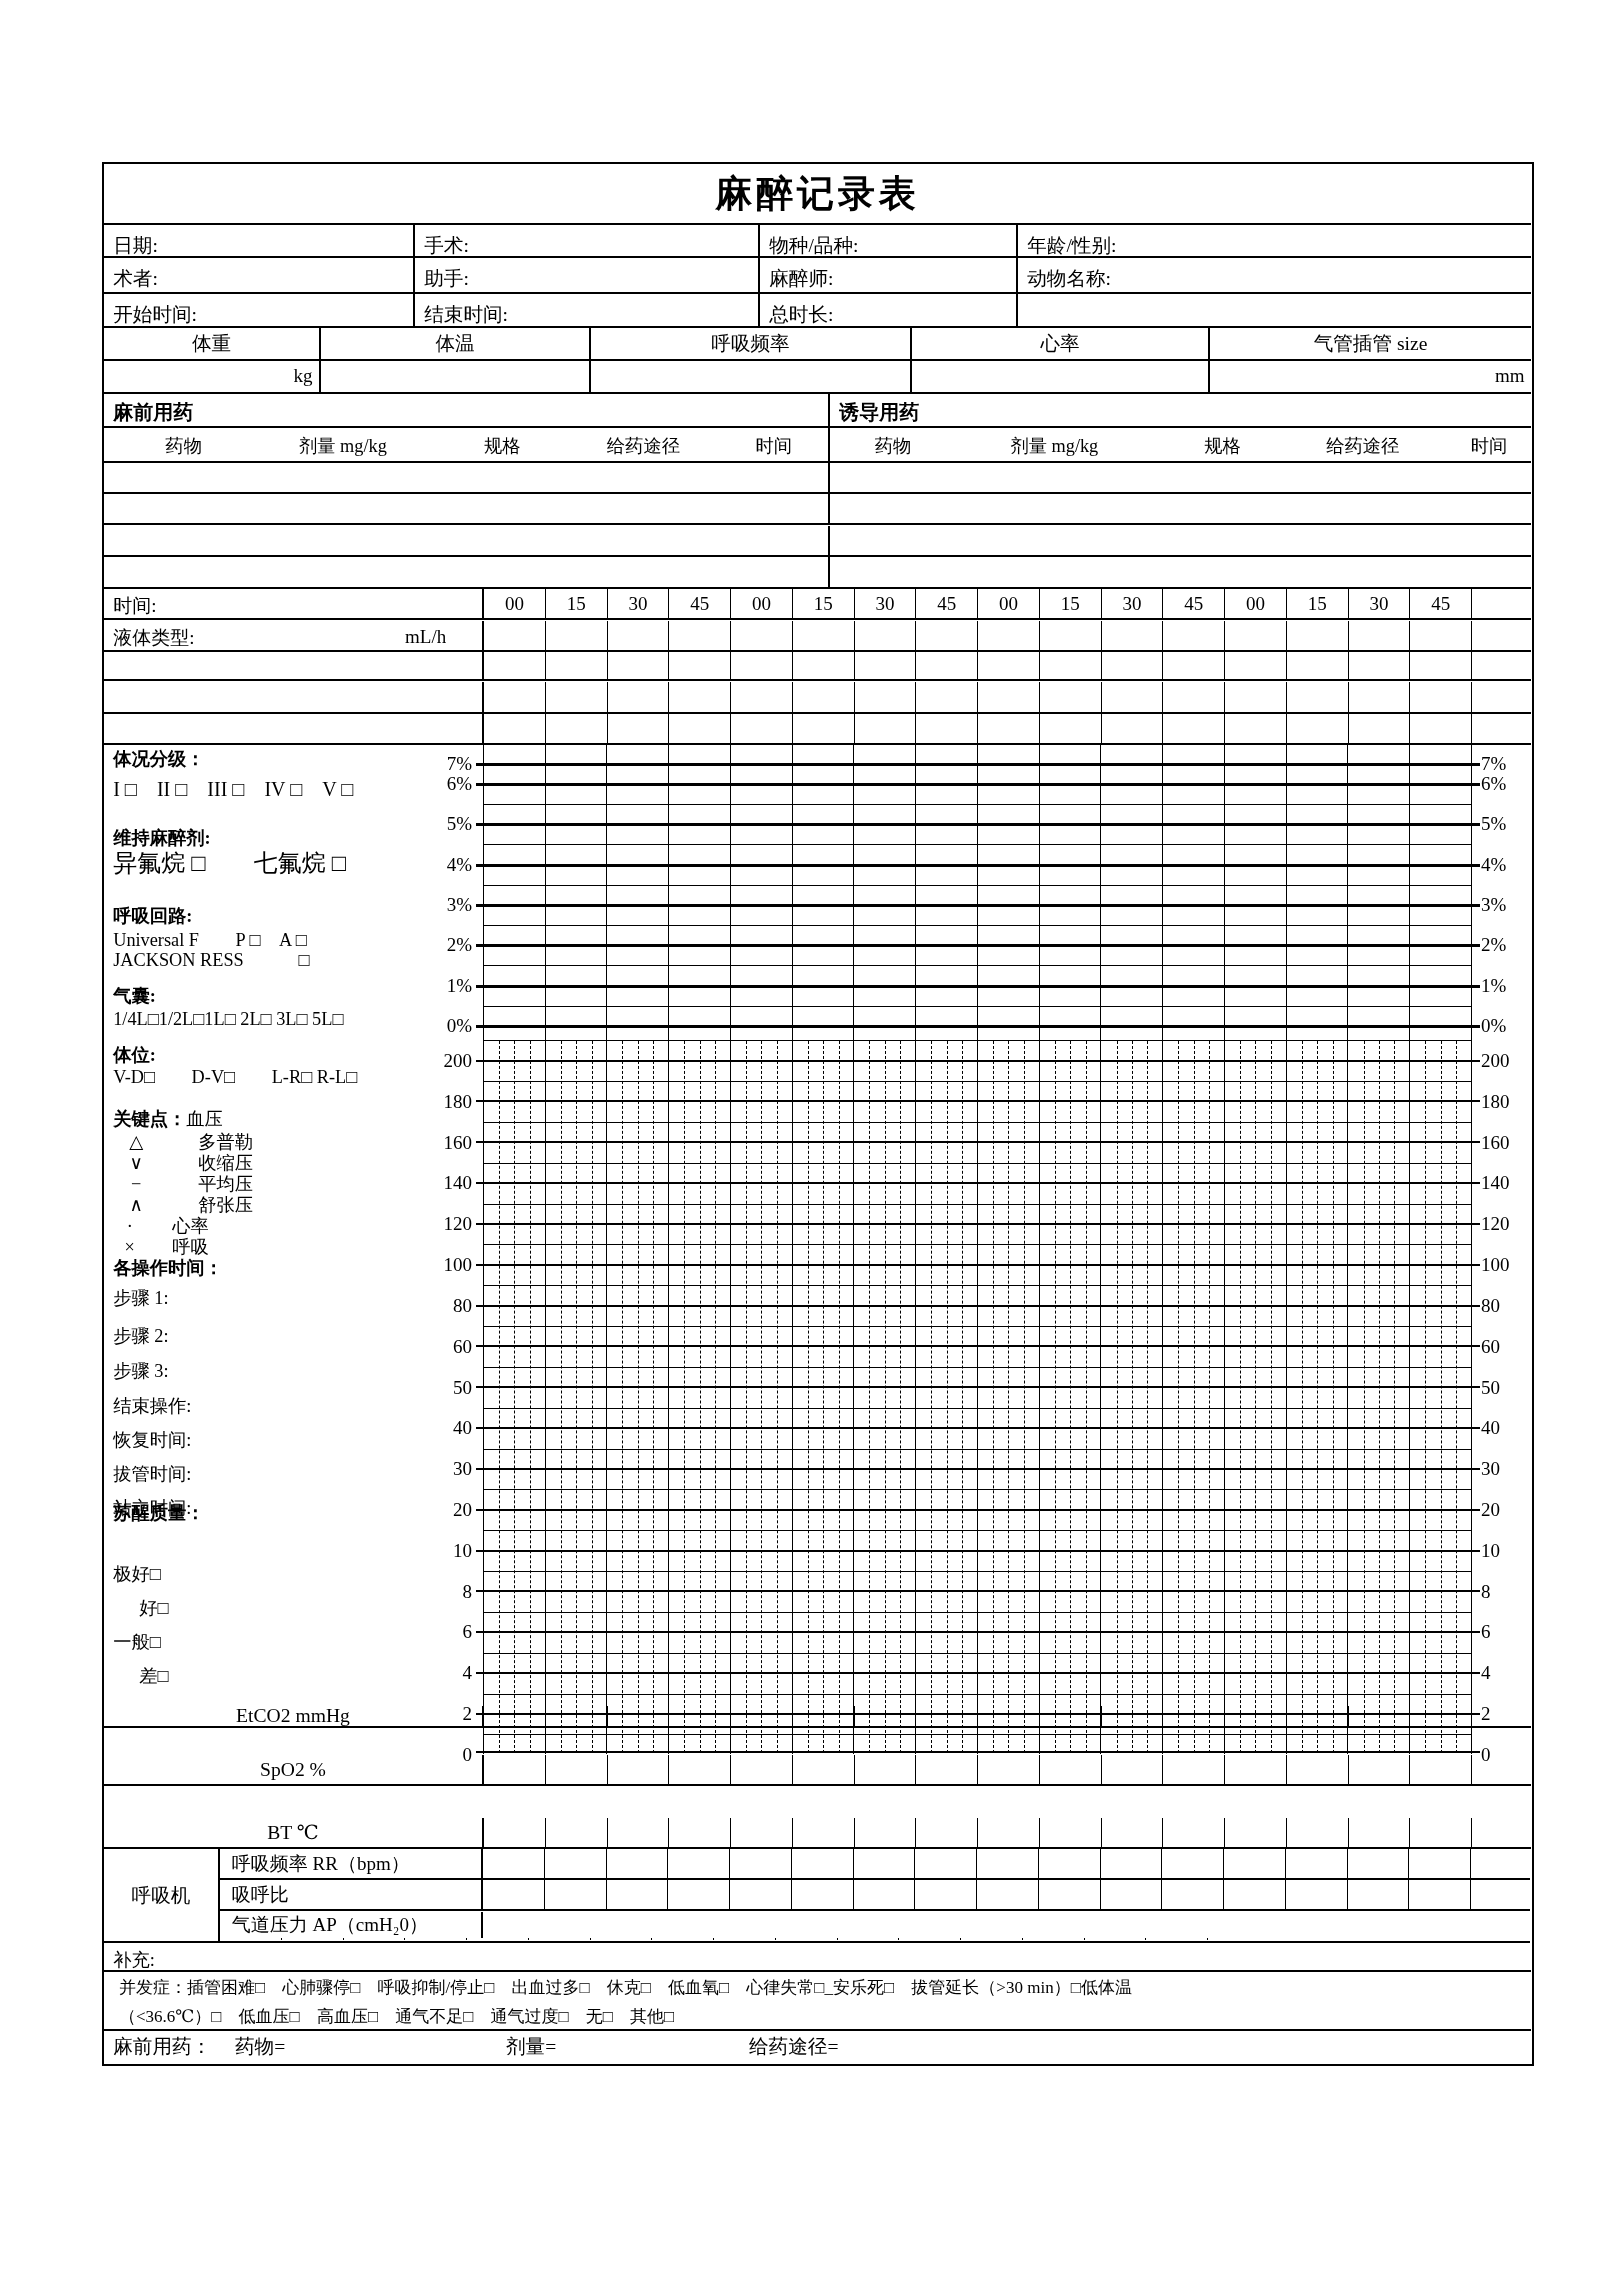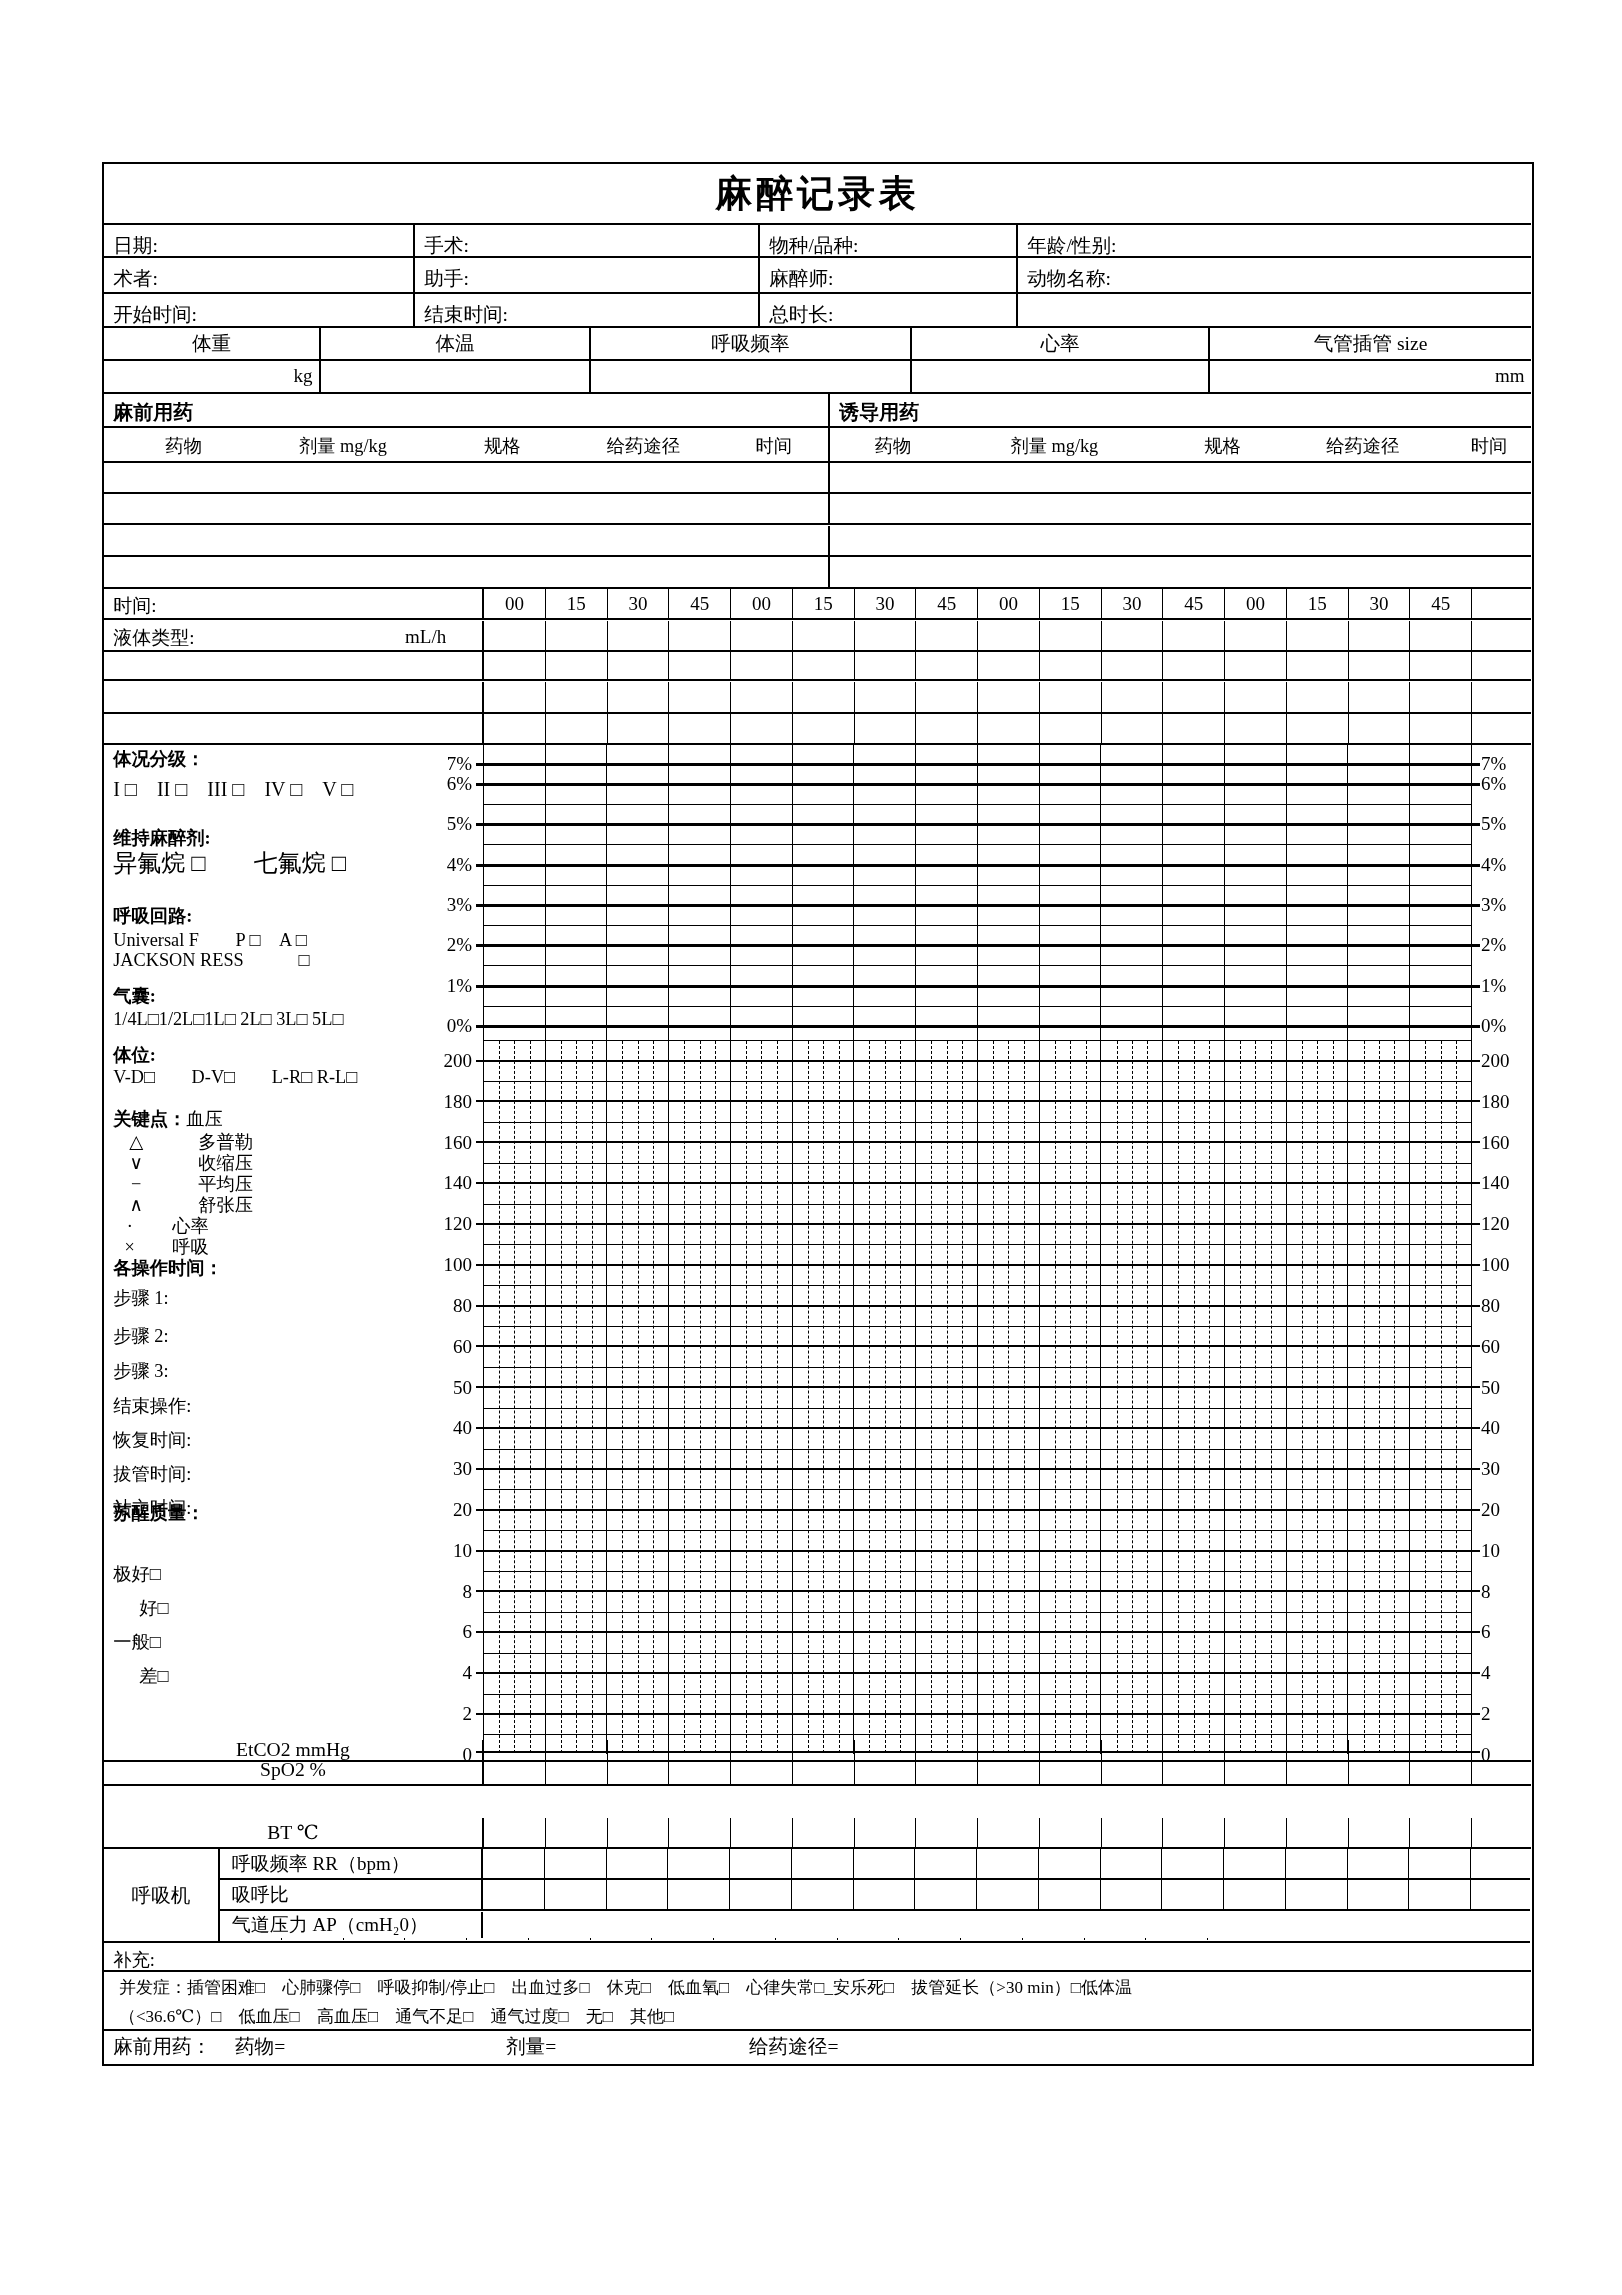--- a/index.html
+++ b/index.html
@@ -495,21 +495,21 @@
           <div class="gcell"></div>
           <div class="gcell"></div>
           <div class="gcell"></div>
           <div class="gcell"></div>
           <div class="gcell"></div>
           <div class="gcell"></div>
           <div class="gcell"></div>
         </div>
         <div class="lastc"></div>
     </div>
-    <div class="row" style="top:1576px;height:22px;">
+    <div class="row" style="top:1542px;height:22px;">
       <div class="c ctr" style="width:380px;">EtCO2 mmHg</div>
       <div class="cols">
           <div class="gcell"></div>
           <div class="gcell"></div>
           <div class="gcell"></div>
           <div class="gcell"></div>
           <div class="gcell"></div>
           <div class="gcell"></div>
           <div class="gcell"></div>
           <div class="gcell"></div>

